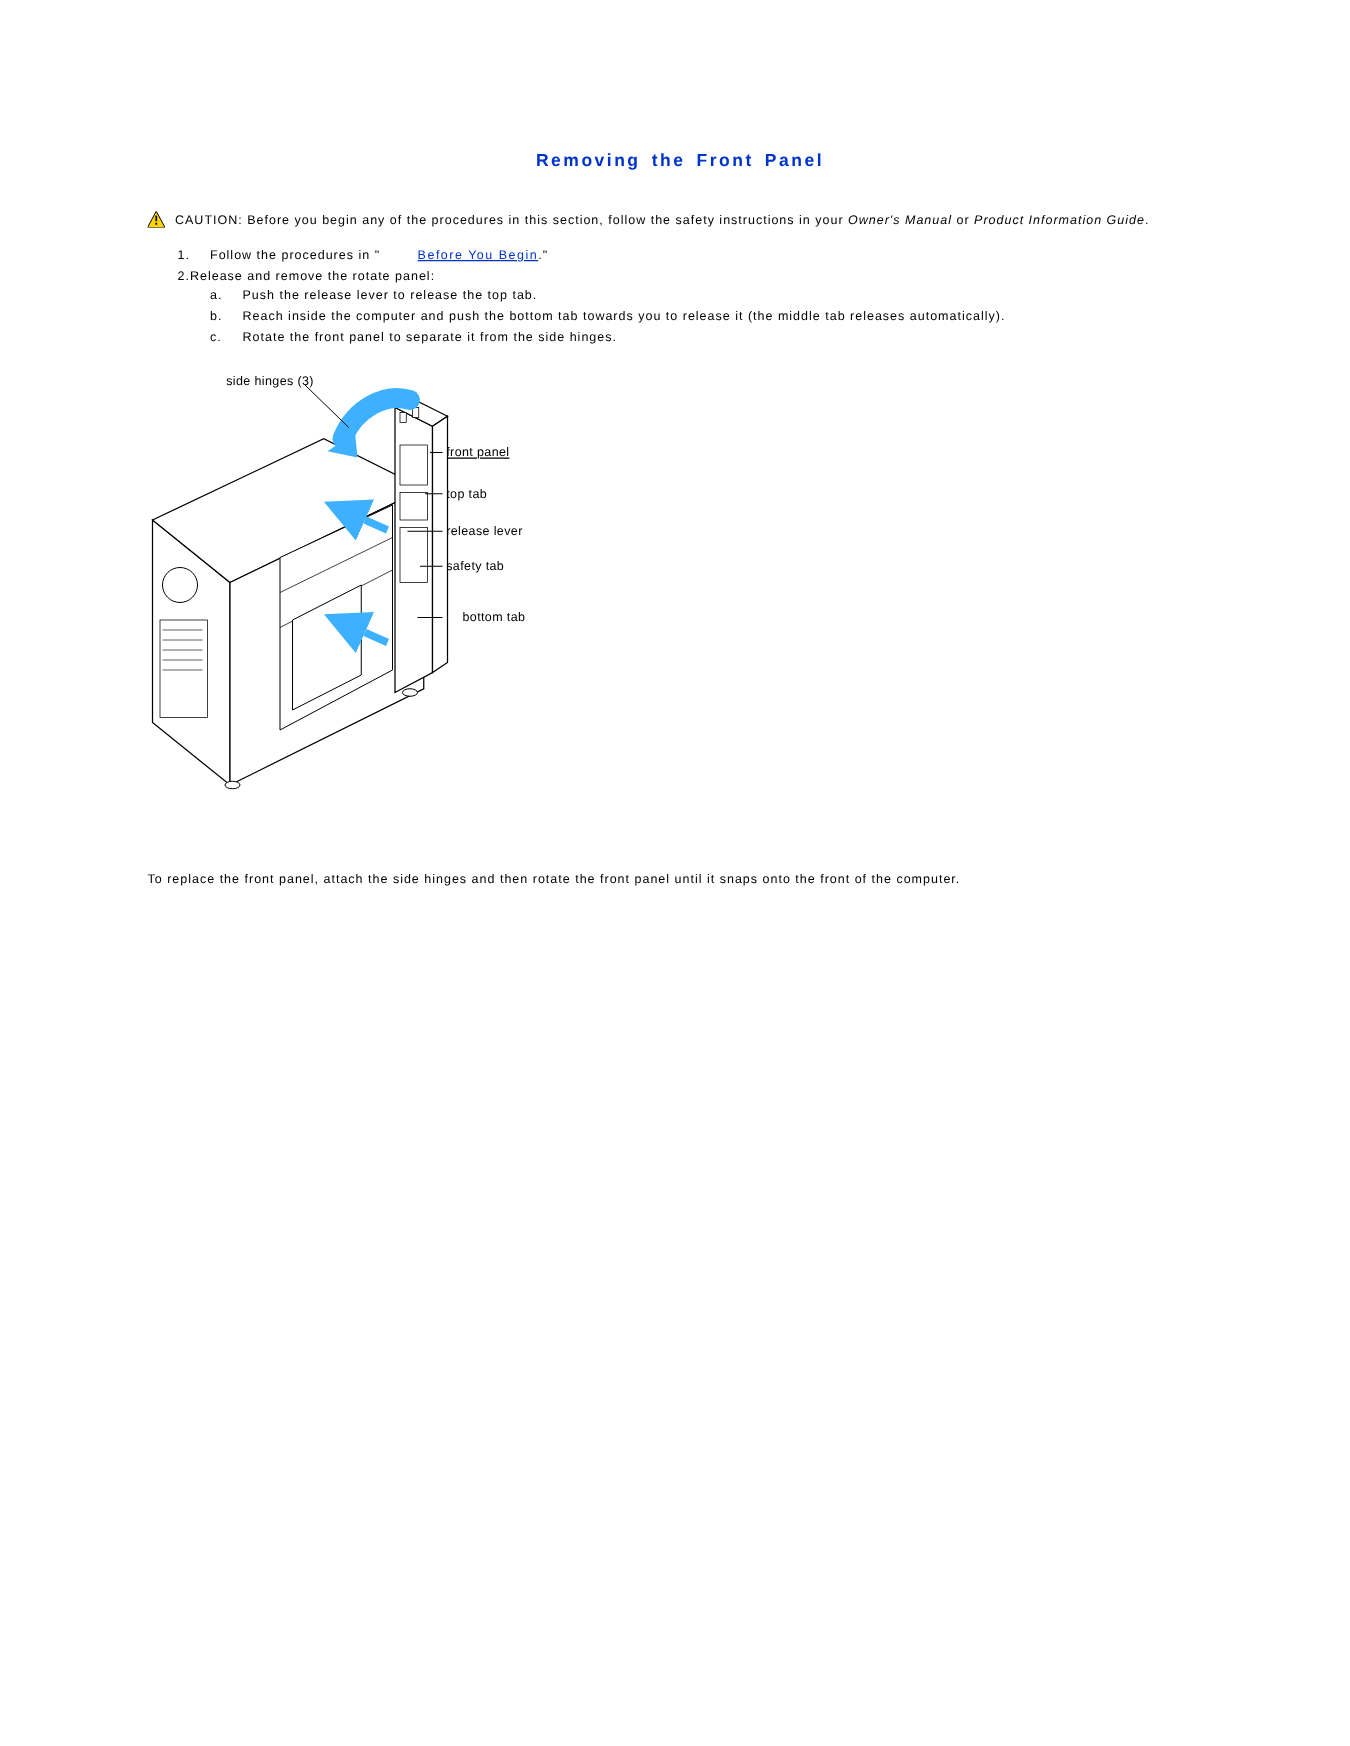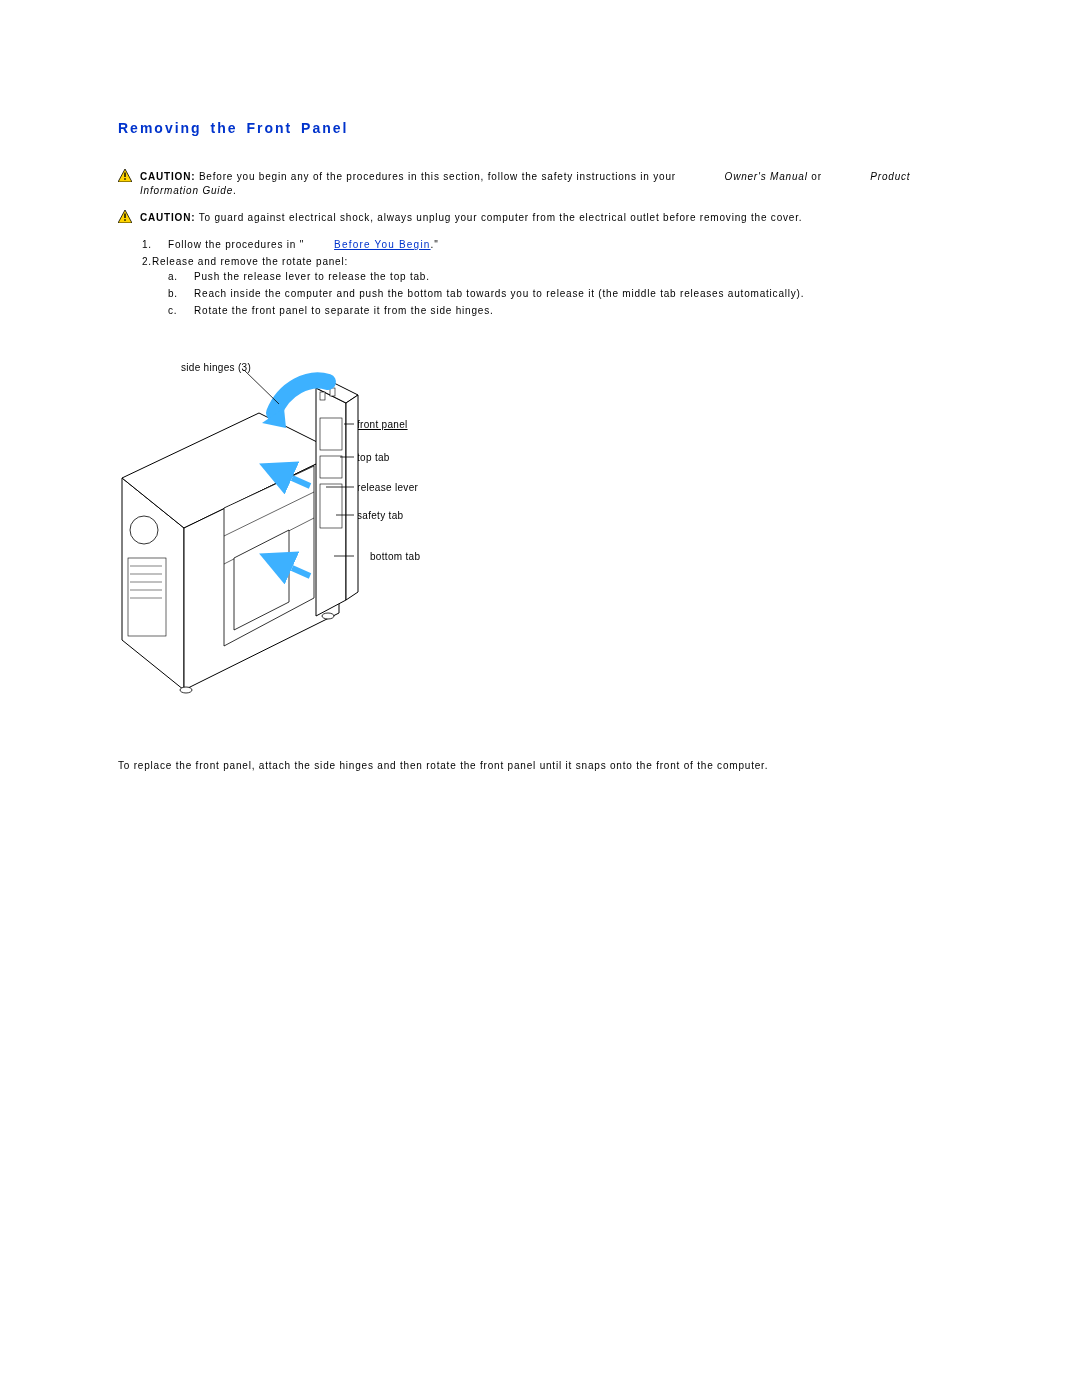--- a/index.html
+++ b/index.html
@@ -16,38 +16,39 @@
     padding: 120px 110px 60px 118px;
     box-sizing: border-box;
   }
   .section-head {
     color: #0033cc;
     font-weight: bold;
     font-size: 14px;
     letter-spacing: 2px;
     margin: 0 0 34px 0;
     word-spacing: 3px;
+    text-align: center;
   }
   .caution-row {
     display: flex;
     align-items: flex-start;
     margin-bottom: 14px;
   }
   .caution-icon {
     flex: 0 0 auto;
     width: 14px;
     margin-right: 8px;
     margin-top: -1px;
   }
   .caution-text {
     flex: 1 1 auto;
     line-height: 1.35;
   }
-  .caution-label { font-weight: bold; }
-  .italic { font-style: italic; margin-left: 45px; }
+  .caution-label { font-weight: normal; }
+  .italic { font-style: italic; }
   ol.main-list {
     list-style: none;
     margin: 6px 0 0 0;
     padding: 0 0 0 24px;
   }
   ol.main-list > li {
     display: flex;
     align-items: baseline;
     margin-bottom: 6px;
   }
@@ -67,21 +68,21 @@
   ol.sub-list > li > .let {
     flex: 0 0 26px;
   }
   a.link {
     color: #0033cc;
     text-decoration: underline;
     letter-spacing: 1.2px;
     margin-left: 30px;
   }
   .figure-wrap {
-    margin: 42px 0 60px -4px;
+    margin: 20px 0 60px -4px;
     position: relative;
     width: 330px;
     height: 340px;
   }
   .figure-wrap svg {
     position: absolute;
     left: 0; top: 0;
   }
   
   .fig-label {
@@ -116,32 +117,20 @@
         <polygon points="7,0 14,13 0,13" fill="#ffd400" stroke="#000" stroke-width="0.8"></polygon>
         <rect x="6.3" y="3.5" width="1.4" height="4.5" fill="#000"></rect>
         <rect x="6.3" y="9.2" width="1.4" height="1.6" fill="#000"></rect>
       </svg>
     </span>
     <span class="caution-text">
       <span class="caution-label">CAUTION:</span><span> Before you begin any of the procedures in this section, follow the safety instructions in your </span><span class="italic">Owner's Manual</span><span> or </span><span class="italic">Product Information Guide</span><span>.</span>
     </span>
   </div>
 
-  <div class="caution-row">
-    <span class="caution-icon">
-      <svg width="14" height="13" viewBox="0 0 14 13">
-        <polygon points="7,0 14,13 0,13" fill="#ffd400" stroke="#000" stroke-width="0.8"></polygon>
-        <rect x="6.3" y="3.5" width="1.4" height="4.5" fill="#000"></rect>
-        <rect x="6.3" y="9.2" width="1.4" height="1.6" fill="#000"></rect>
-      </svg>
-    </span>
-    <span class="caution-text">
-      <span class="caution-label">CAUTION:</span><span> To guard against electrical shock, always unplug your computer from the electrical outlet before removing the cover.</span>
-    </span>
-  </div>
 
   <ol class="main-list">
     <li>
       <span class="num">1.</span>
       <span>
         <span>Follow the procedures in "</span><a href="#" class="link">Before You Begin</a><span>."</span>
       </span>
     </li>
     <li style="display:block;">
       <div style="display:flex;align-items:baseline;">

